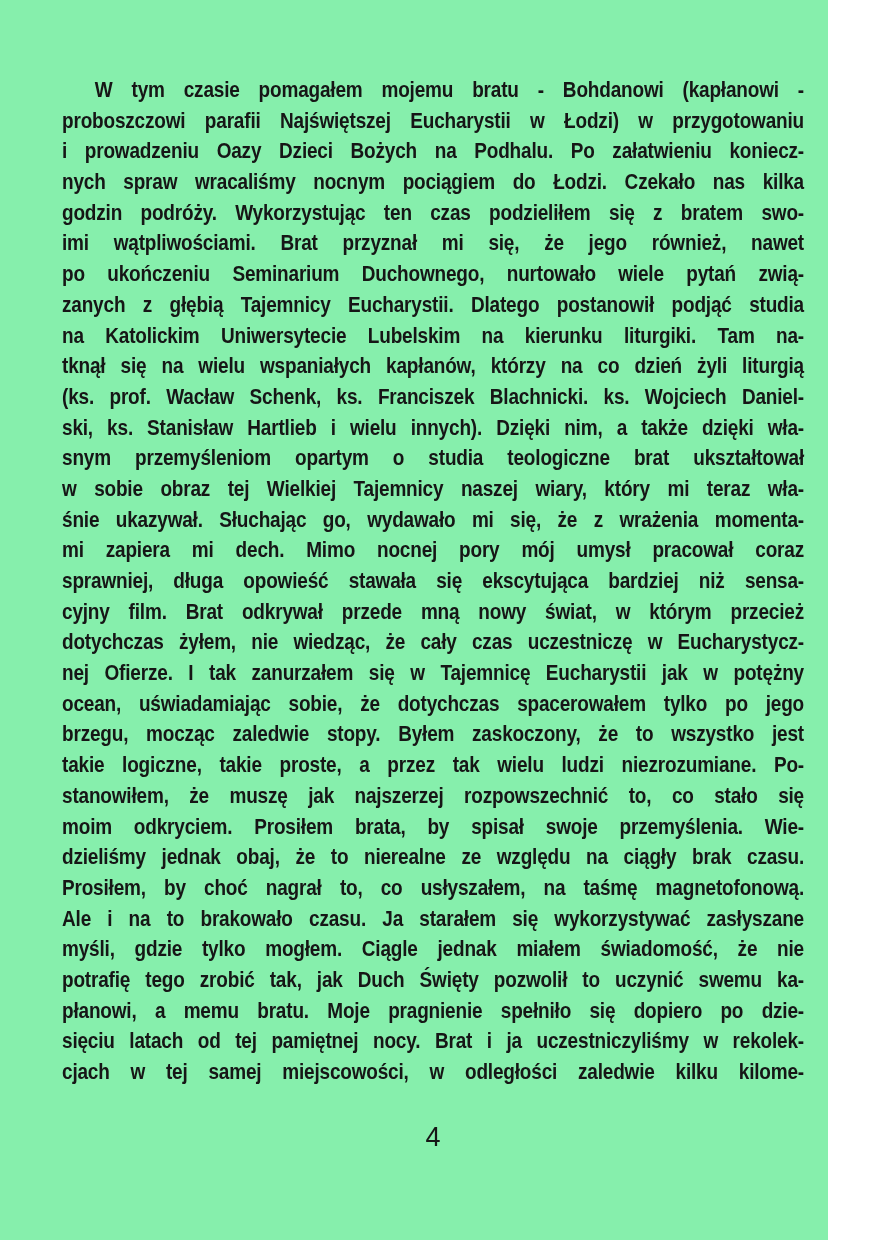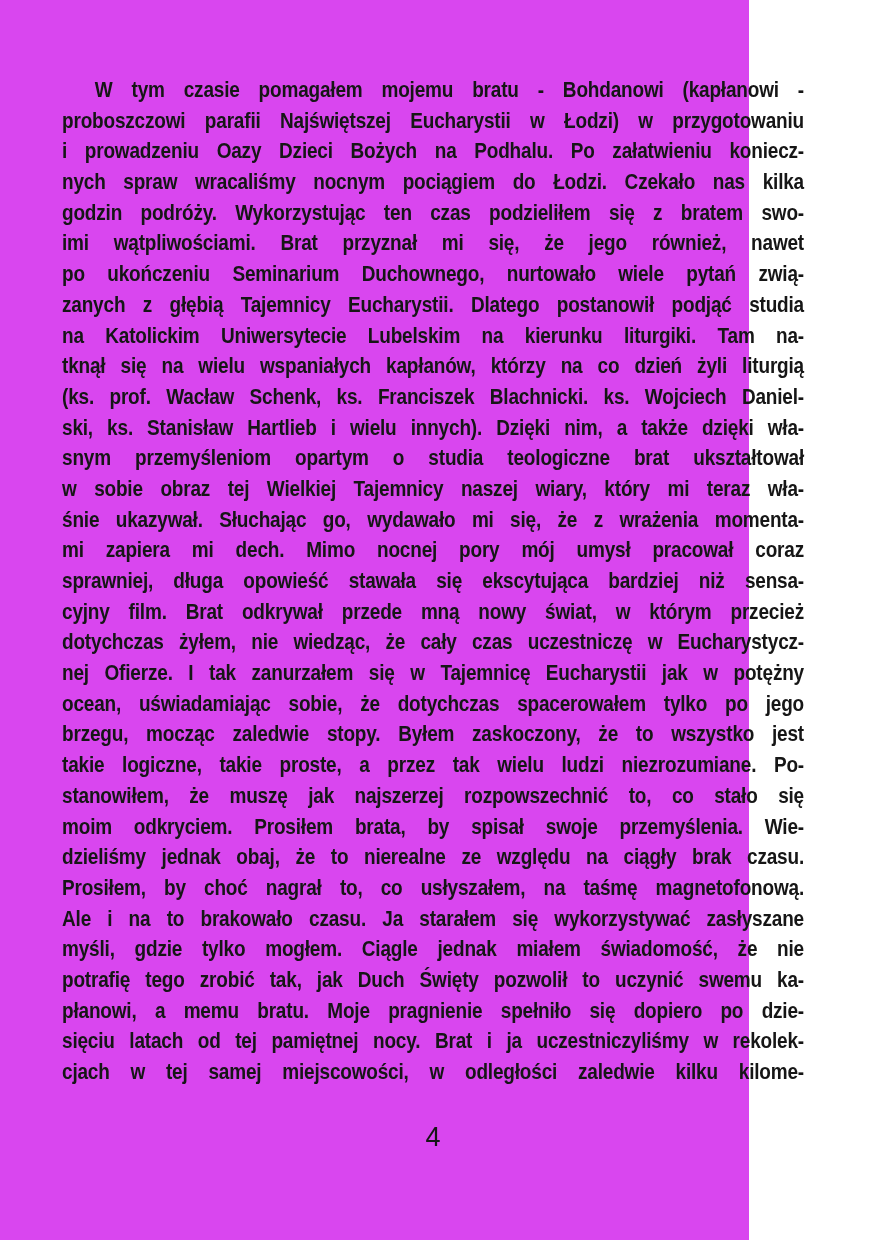--- a/index.html
+++ b/index.html
@@ -8,23 +8,23 @@
   }
   body {
     width: 875px;
     height: 1240px;
     background: #ffffff;
     font-family: "Liberation Sans", sans-serif;
     overflow: hidden;
   }
   .page {
     position: relative;
-    width: 749px;
+    width: 828px;
     height: 1240px;
-    background: #d946ef;
+    background: #86efac;
   }
   .text-block {
     position: absolute;
     left: 62px;
     top: 75px;
     width: 860px;                 
     transform: scaleX(0.8628);    
     transform-origin: 0 0;
     color: #161616;
     font-size: 22px;

